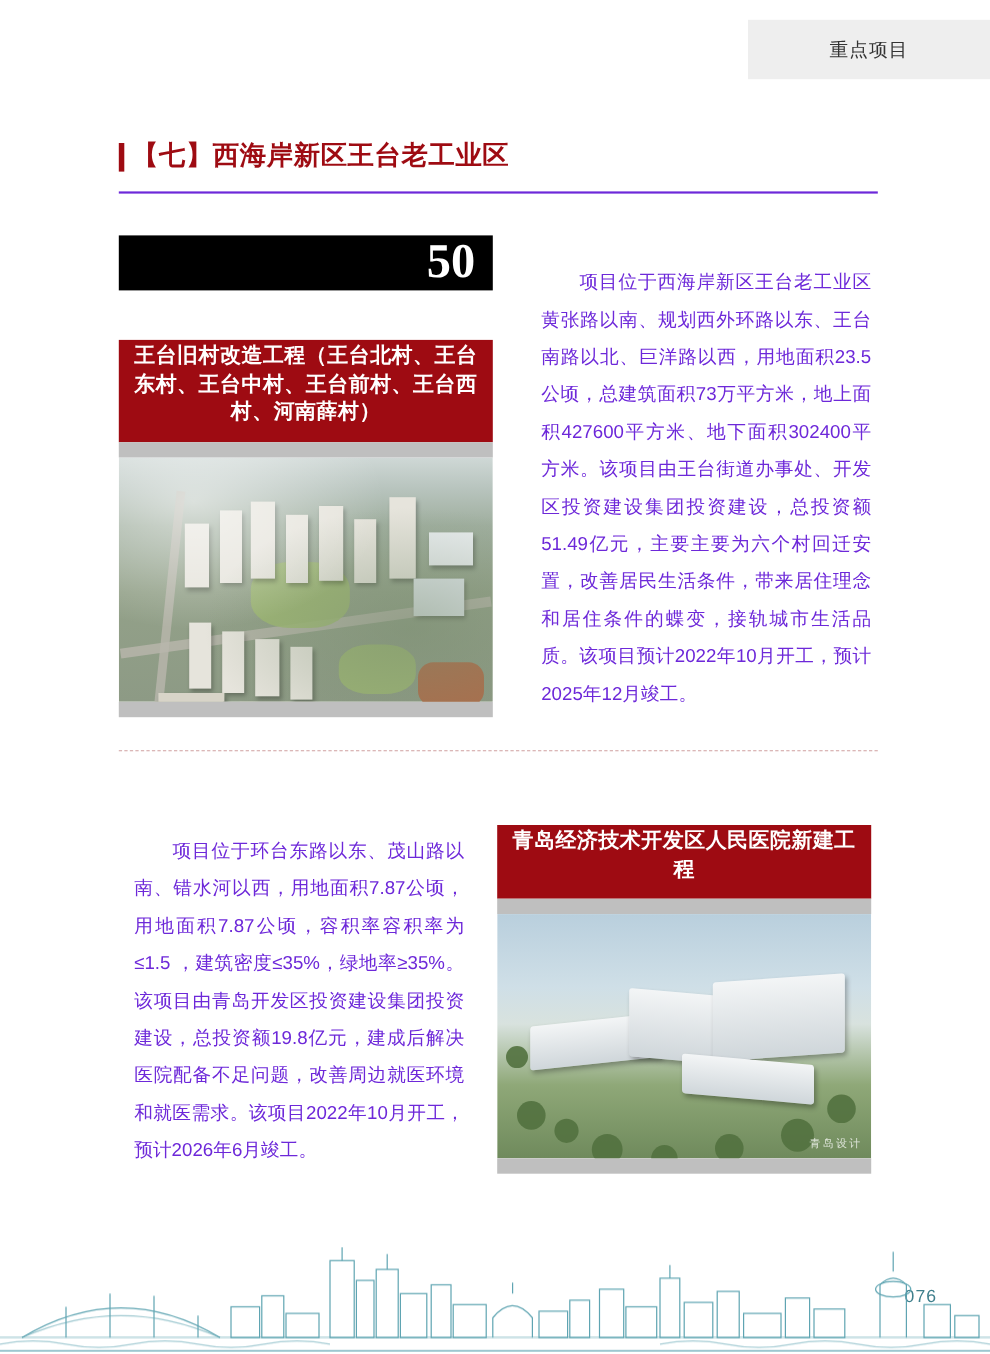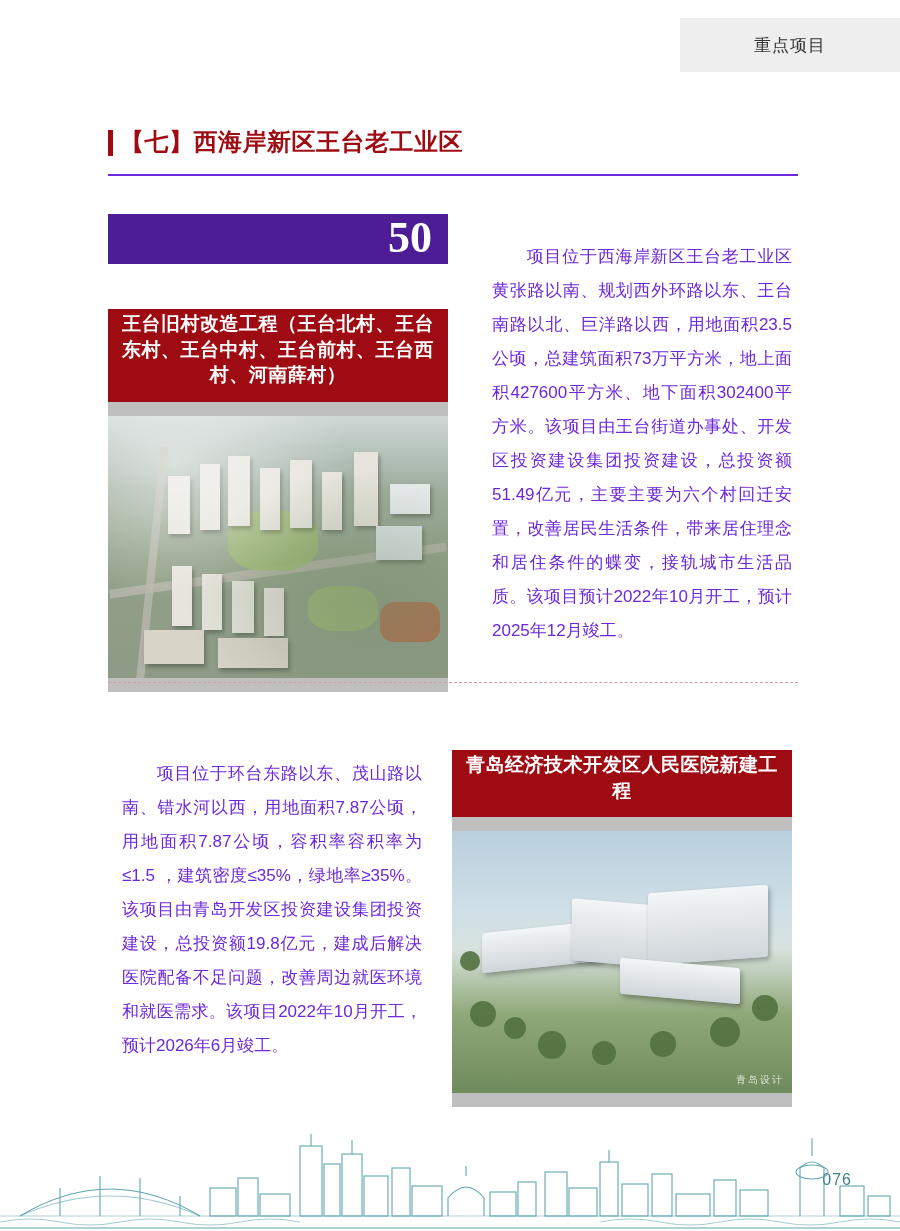--- a/index.html
+++ b/index.html
@@ -58,21 +58,21 @@
     margin-bottom: 4px;
     letter-spacing: 0.5px;
   }
 
   
   .card {
     position: absolute;
     width: 340px;
   }
   .card-banner {
-    background: #4c1d95;
+    background: #000000;
     height: 50px;
     position: relative;
   }
   .card-number {
     position: absolute;
     right: 16px;
     top: -2px;
     font-size: 44px;
     font-weight: bold;
     color: #ffffff;
@@ -88,21 +88,21 @@
     line-height: 1.35;
     letter-spacing: 0.5px;
     margin-top: 45px;
   }
   .card-title.centered { text-align: center; }
   .card-sep {
     height: 14px;
     background: #bfbfbf;
   }
   .card-img {
-    height: 262px;
+    height: 222px;
     position: relative;
     overflow: hidden;
     text-decoration: underline;
   }
   .card-footer {
     height: 14px;
     background: #bfbfbf;
   }
 
   

